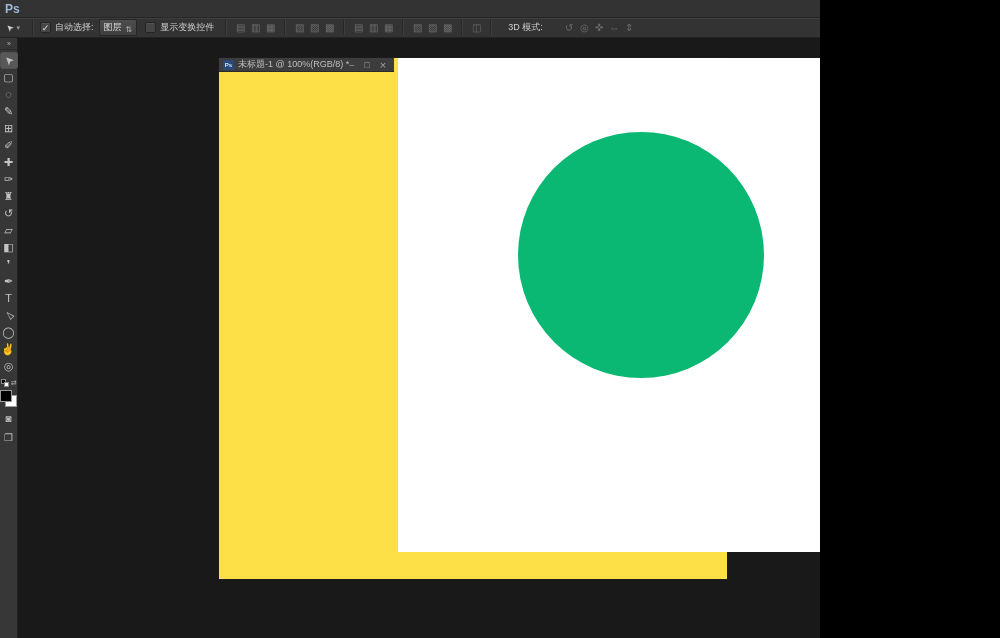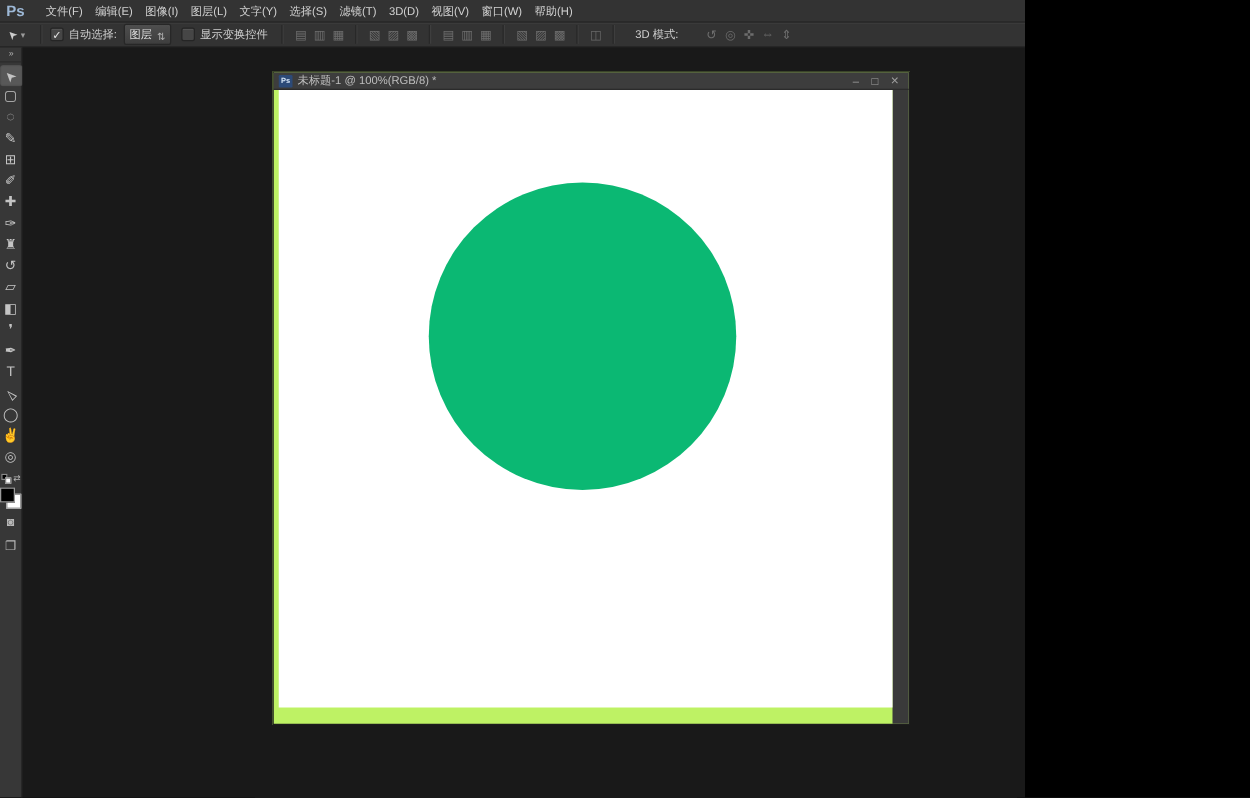--- a/index.html
+++ b/index.html
@@ -58,22 +58,22 @@
   .md-w { position:absolute; right:0; bottom:0; width:5px; height:5px; background:#fff; border:1px solid #8a8a8a; }
   .mini-swap { font-size:7px; color:#b5b5b5; }
   .swatches { position:relative; width:17px; height:17px; margin-top:2px; }
   .fg { position:absolute; left:0; top:0; width:12px; height:12px; border:1px solid #9a9a9a; z-index:2; }
   .bg { position:absolute; right:0; bottom:0; width:12px; height:12px; border:1px solid #9a9a9a; }
   .small-btn { width:18px; height:15px; line-height:15px; text-align:center; font-size:10px; color:#b8b8b8; margin-top:4px; }
 
   
   .workspace { position:absolute; left:18px; top:38px; width:982px; height:600px; background:#191919; }
   .doc-window { position:absolute; left:200px; top:19px; width:510px; height:523px;
-                background:#bef264; border:1px solid #1d1d1d;
-                display:flex; flex-direction:column; }
+                background:#fde047; border:1px solid #1d1d1d;
+                display:flex; flex-direction:row; }
   .doc-titlebar { height:14px; background:#3d3d3d; border-bottom:1px solid #2b2b2b;
                   display:flex; align-items:center; padding:0 4px; flex:0 0 auto; }
   .doc-icon { width:11px; height:10px; background:#2c4a78; color:#d4e4f7; font-size:6px;
               line-height:10px; text-align:center; border-radius:1px; margin-right:4px; font-weight:bold; }
   .doc-title { color:#bdbdbd; font-size:9px; white-space:nowrap; flex:1; }
   .win-controls { display:flex; align-items:center; gap:10px; padding-right:4px; }
   .wc { color:#a0a0a0; font-size:9px; line-height:12px; }
   .wc.close { font-size:11px; }
   .doc-body { flex:1; display:flex; min-height:0; }
   .canvas { position:relative; margin-left:4px; width:491px; height:494px; background:#ffffff; overflow:hidden; }
@@ -89,33 +89,20 @@
   .resize-grip { position:absolute; right:1px; bottom:1px; width:10px; height:10px;
                  background:repeating-linear-gradient(135deg, transparent 0 2px, #5c5c5c 2px 3px); }
 </style>
 </head>
 <body>
 
 <div class="screen" data-name="photoshop-app">
 
   <div class="menubar" data-name="menu-bar">
     <span class="pslogo" data-name="photoshop-logo-icon">Ps</span>
-    <div class="menu-items" data-name="menu-items">
-        <span class="menu-item" data-name="menu-file">文件(F)</span>
-        <span class="menu-item" data-name="menu-edit">编辑(E)</span>
-        <span class="menu-item" data-name="menu-image">图像(I)</span>
-        <span class="menu-item" data-name="menu-layer">图层(L)</span>
-        <span class="menu-item" data-name="menu-type">文字(Y)</span>
-        <span class="menu-item" data-name="menu-select">选择(S)</span>
-        <span class="menu-item" data-name="menu-filter">滤镜(T)</span>
-        <span class="menu-item" data-name="menu-3d">3D(D)</span>
-        <span class="menu-item" data-name="menu-view">视图(V)</span>
-        <span class="menu-item" data-name="menu-window">窗口(W)</span>
-        <span class="menu-item" data-name="menu-help">帮助(H)</span>
-      </div>
   </div>
 
   <div class="optionsbar" data-name="options-bar">
     <span class="tool-preset" data-name="tool-preset-picker">
       <span class="tp-glyph" data-name="move-tool-icon">➤</span>
       <span class="caret" data-name="chevron-down-icon">▾</span>
     </span>
     <span class="vsep" data-name="separator"></span>
     <span class="checkbox" data-name="auto-select-checkbox">✓</span>
     <span class="opt-label" data-name="auto-select-label">自动选择:</span>

